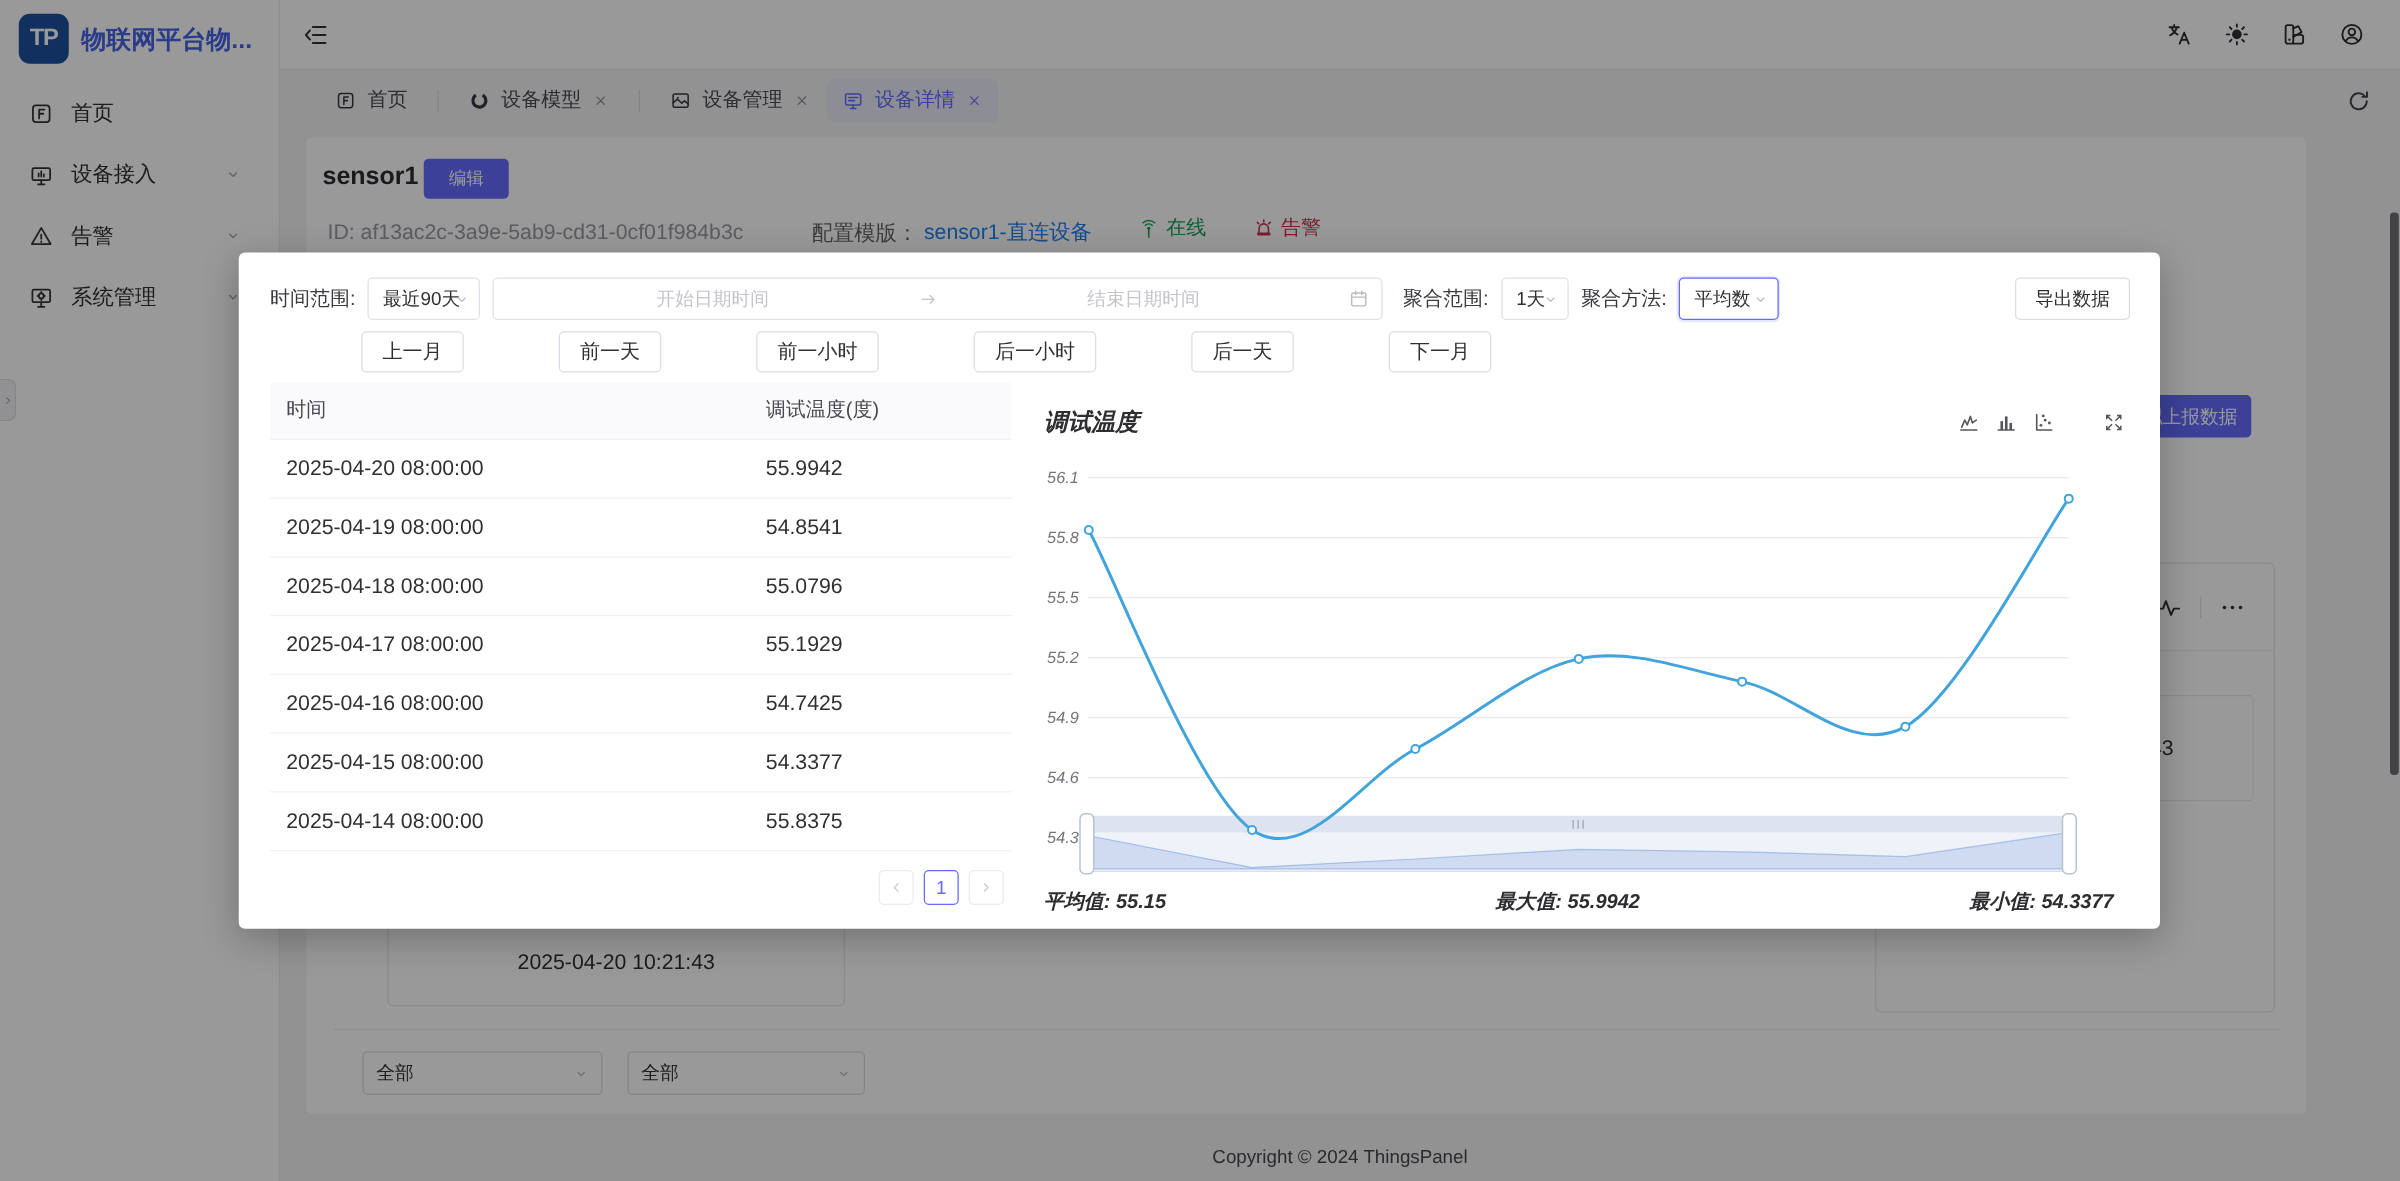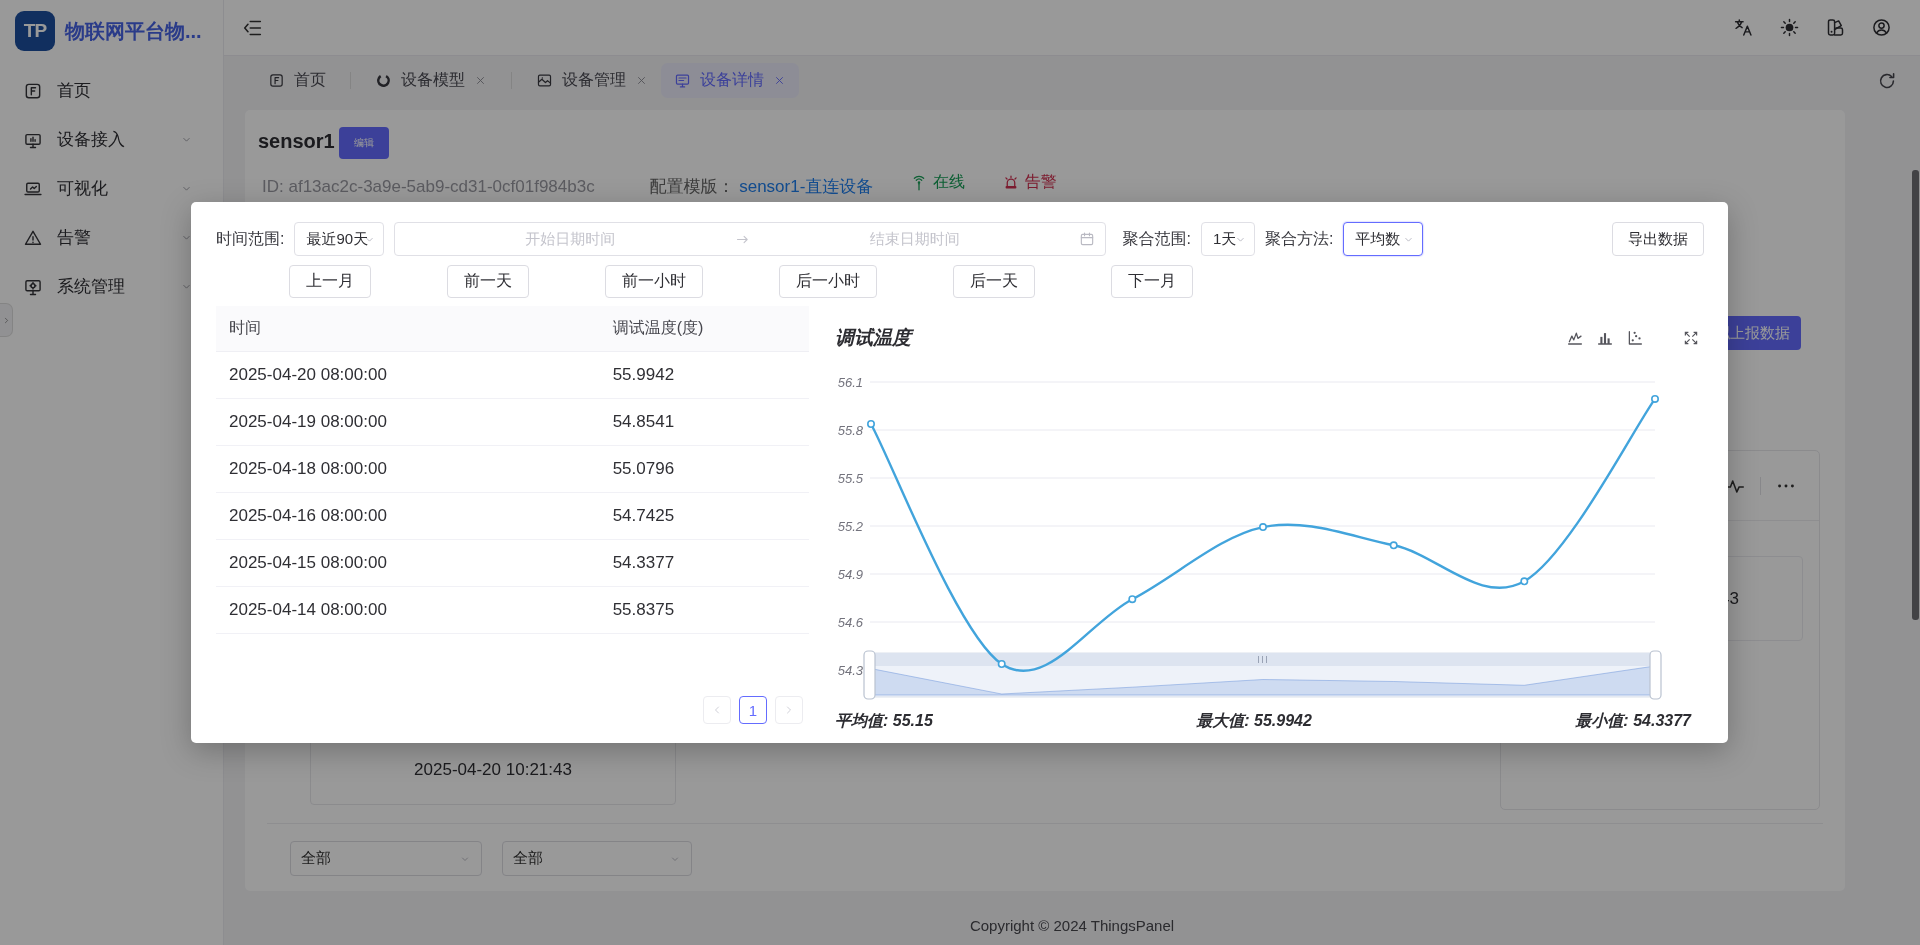--- a/index.html
+++ b/index.html
@@ -35,21 +35,21 @@
   .tab .x { width:13px; height:13px; color:#8a8a92; }
   .tab.active { background:#ebebfb; color:#646cff; }
   .tab.active .icon, .tab.active .x { color:#646cff; }
   .tab-sep { width:1px; height:17px; background:#ddd; margin:0 11px; }
   .refresh-btn { margin-left:auto; margin-right:22px; width:22px; height:22px; color:#45454c; cursor:pointer; }
 
   
   .content { position:absolute; left:224px; top:105px; right:0; bottom:0; }
   .main-card { position:absolute; left:21px; top:5px; width:1600px; height:781px; background:#fff; border-radius:5px; }
   .dev-name { position:absolute; left:13px; top:20px; font-size:20px; font-weight:bold; color:#2d2d32; }
-  .edit-btn { position:absolute; left:94px; top:17px; width:50px; height:32px; background:#646cff; color:#fff; border:none; border-radius:4px; font-size:10px; cursor:pointer; }
+  .edit-btn { position:absolute; left:94px; top:17px; width:68px; height:32px; background:#646cff; color:#fff; border:none; border-radius:4px; font-size:14px; cursor:pointer; }
   .dev-meta { position:absolute; left:17px; top:62px; font-size:17px; color:#9a9aa2; white-space:nowrap; }
   .dev-meta .tpl-label { color:#666; margin-left:50px; }
   .dev-meta .tpl-link { color:#2080f0; cursor:pointer; }
   .badge { display:inline-flex; align-items:center; gap:5px; margin-left:32px; font-size:16px; }
   .badge .icon { width:18px; height:18px; }
   .badge.online { color:#18a058; }
   .badge.alarm { color:#d03050; }
   .simulate-btn { position:absolute; left:1444px; top:206px; width:112px; height:34px; background:#646cff; color:#fff; border:none; border-radius:4px; font-size:15px; cursor:pointer; }
   .frag-panel { position:absolute; left:1255px; top:340px; width:320px; height:360px; border:1px solid #e8e8ec; border-radius:5px; background:#fff; }
   .frag-head { height:70px; border-bottom:1px solid #ededf1; display:flex; align-items:center; justify-content:flex-end; gap:14px; padding-right:22px; color:#333; }
@@ -125,34 +125,20 @@
     <span class="lbl">设备接入</span>
           <span class="icon chev">
             <svg viewBox="0 0 24 24">
               <path d="M7 10l5 5 5-5" fill="none" stroke="currentColor" stroke-width="1.7" stroke-linecap="round" stroke-linejoin="round"></path>
             </svg>
           </span>
         </li>
         <li>
           <span class="icon">
             <svg viewBox="0 0 24 24">
-              <rect x="4.5" y="5" width="15" height="10.5" rx="1.5" fill="none" stroke="currentColor" stroke-width="1.7" stroke-linecap="round" stroke-linejoin="round"></rect>
-              <path d="M2.5 18.5h19M9 12l2.5-2.5 2 2L16 9" fill="none" stroke="currentColor" stroke-width="1.7" stroke-linecap="round" stroke-linejoin="round"></path>
-            </svg>
-          </span>
-    <span class="lbl">可视化</span>
-          <span class="icon chev">
-            <svg viewBox="0 0 24 24">
-              <path d="M7 10l5 5 5-5" fill="none" stroke="currentColor" stroke-width="1.7" stroke-linecap="round" stroke-linejoin="round"></path>
-            </svg>
-          </span>
-        </li>
-        <li>
-          <span class="icon">
-            <svg viewBox="0 0 24 24">
               <path d="M12 4L21 19.5H3z" fill="none" stroke="currentColor" stroke-width="1.7" stroke-linecap="round" stroke-linejoin="round"></path>
               <path d="M12 10.5v4M12 17v.4" fill="none" stroke="currentColor" stroke-width="1.7" stroke-linecap="round" stroke-linejoin="round"></path>
             </svg>
           </span>
     <span class="lbl">告警</span>
           <span class="icon chev">
             <svg viewBox="0 0 24 24">
               <path d="M7 10l5 5 5-5" fill="none" stroke="currentColor" stroke-width="1.7" stroke-linecap="round" stroke-linejoin="round"></path>
             </svg>
           </span>
@@ -430,20 +416,24 @@
             <td>2025-04-20 08:00:00</td>
             <td>55.9942</td>
           </tr>
           <tr>
             <td>2025-04-19 08:00:00</td>
             <td>54.8541</td>
           </tr>
           <tr>
             <td>2025-04-18 08:00:00</td>
             <td>55.0796</td>
+          </tr>
+          <tr>
+            <td>2025-04-17 08:00:00</td>
+            <td>55.1929</td>
           </tr>
           <tr>
             <td>2025-04-16 08:00:00</td>
             <td>54.7425</td>
           </tr>
           <tr>
             <td>2025-04-15 08:00:00</td>
             <td>54.3377</td>
           </tr>
           <tr>

